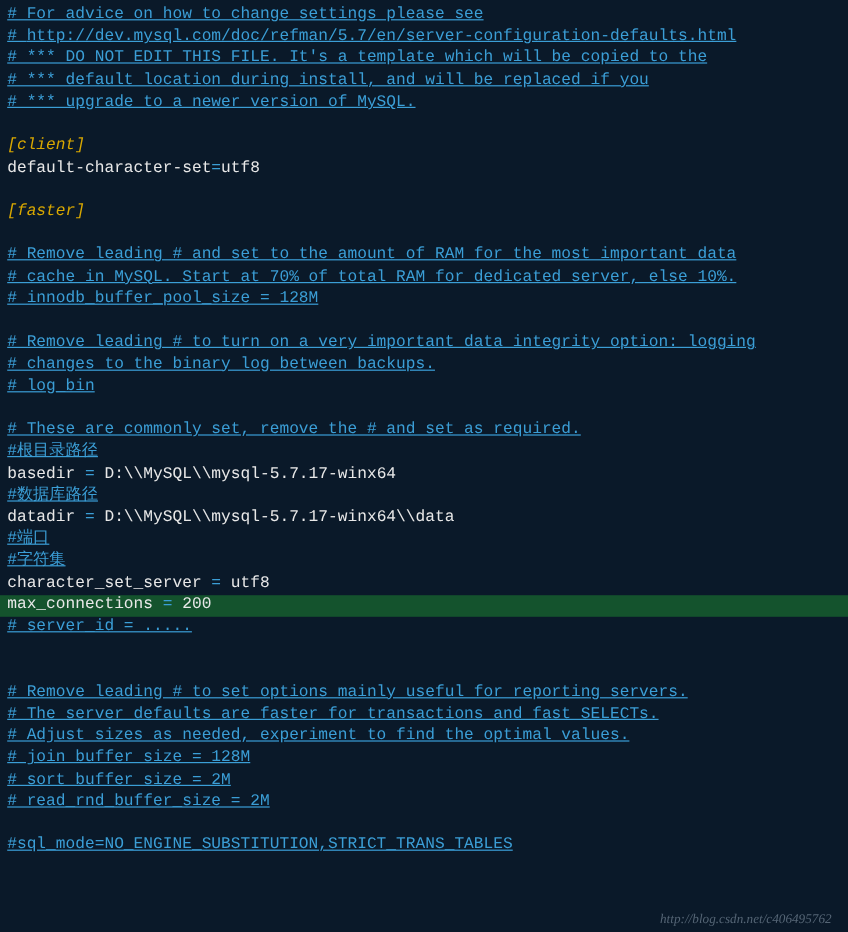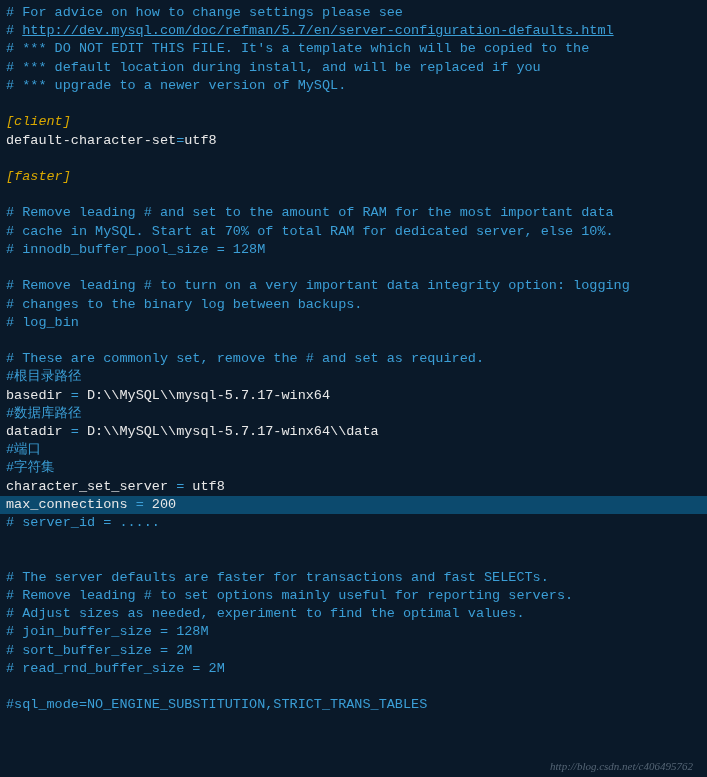--- a/index.html
+++ b/index.html
@@ -15,28 +15,28 @@
       padding: 4px 6px;
       width: 707px;
       height: 777px;
       overflow: hidden;
       position: relative;
     }
     .line {
       white-space: pre;
       color: #e8e8e8;
     }
-    .comment { color: #3b9ed6; }
+    .comment { color: #3b9ed6; text-decoration: underline; }
     .section { color: #d9a800; font-style: italic; }
     .key { color: #e8e8e8; }
     .eq { color: #3b9ed6; }
     .val { color: #e8e8e8; }
     .underline { text-decoration: underline; text-align: center; }
     .highlighted-line {
-      background: #0c4a6e;
+      background: #14532d;
       display: block;
       margin-left: -6px;
       margin-right: -6px;
       padding-left: 6px;
       padding-right: 6px;
     }
     .watermark {
       position: absolute;
       bottom: 3px;
       right: 14px;
@@ -76,22 +76,22 @@
 <div class="line"><span class="key">datadir </span><span class="eq">=</span><span class="val"> D:\\MySQL\\mysql-5.7.17-winx64\\data</span></div>
 <div class="line"><span class="comment">#端口</span></div>
 <div class="line"><span class="comment">#字符集</span></div>
 <div class="line"><span class="key">character_set_server </span><span class="eq">=</span><span class="val"> utf8</span></div>
 <span class="highlighted-line">
       <div class="line"><span class="key">max_connections </span><span class="eq">=</span><span class="val"> 200</span></div>
     </span>
 <div class="line"><span class="comment"># server_id = .....</span></div>
 <div class="line"><span> </span></div>
 <div class="line"><span> </span></div>
+<div class="line"><span class="comment"># Remove leading # to set options mainly useful for reporting servers.</span></div>
 <div class="line"><span class="comment"># The server defaults are faster for transactions and fast SELECTs.</span></div>
-<div class="line"><span class="comment"># Remove leading # to set options mainly useful for reporting servers.</span></div>
 <div class="line"><span class="comment"># Adjust sizes as needed, experiment to find the optimal values.</span></div>
 <div class="line"><span class="comment"># join_buffer_size = 128M</span></div>
 <div class="line"><span class="comment"># sort_buffer_size = 2M</span></div>
 <div class="line"><span class="comment"># read_rnd_buffer_size = 2M</span></div>
 <div class="line"><span> </span></div>
 <div class="line"><span class="comment">#sql_mode=NO_ENGINE_SUBSTITUTION,STRICT_TRANS_TABLES</span></div>
 </div>
 
 <div class="watermark">http://blog.csdn.net/c406495762</div>
 

